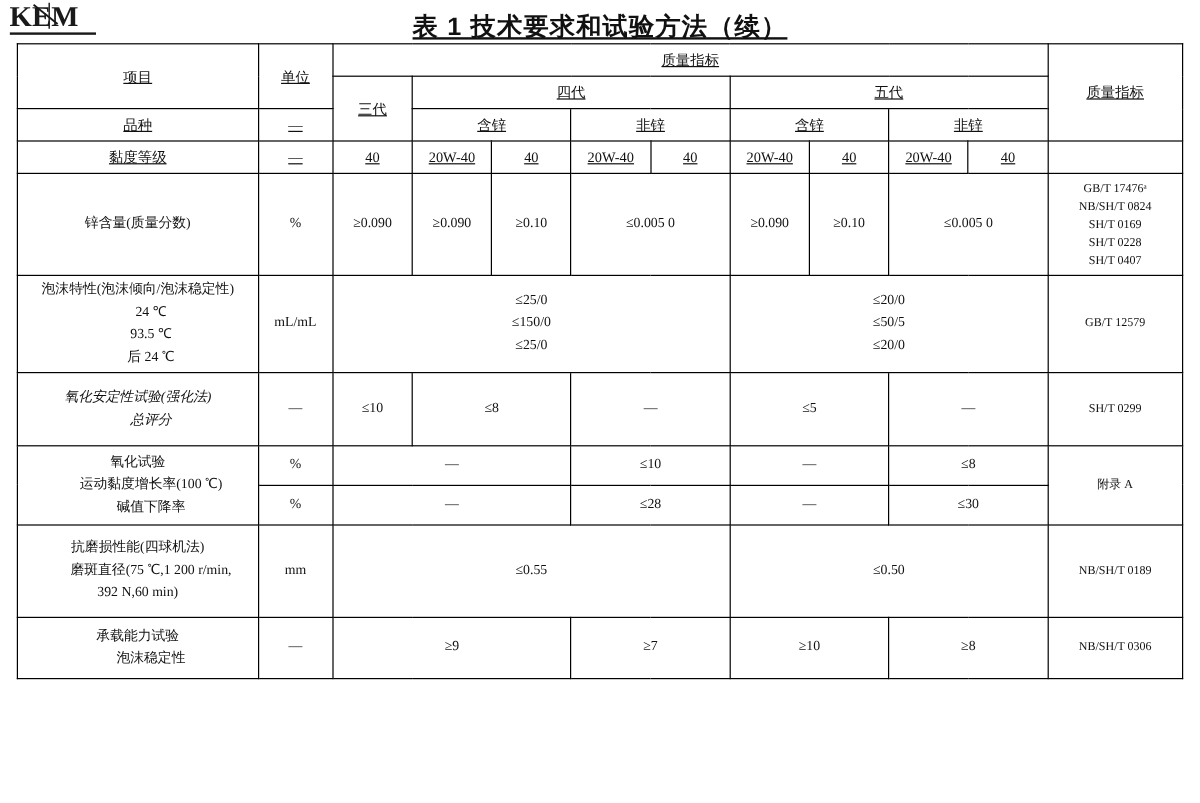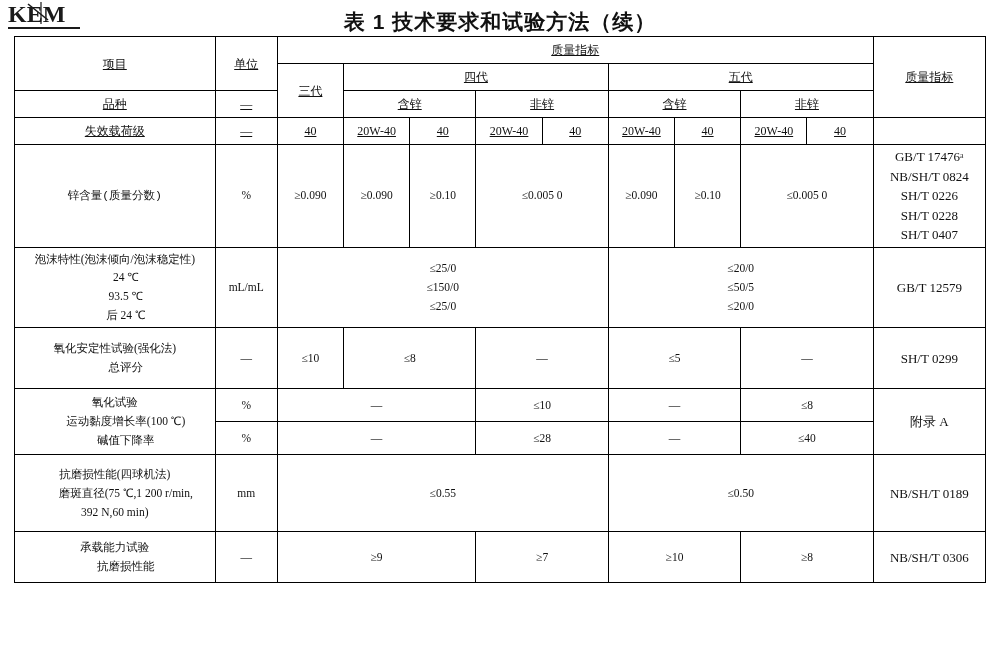--- a/index.html
+++ b/index.html
@@ -18,20 +18,21 @@
   .page {
     position: relative;
     width: 1000px;
     height: 669px;
     box-sizing: border-box;
   }
   
   .header {
     position: relative;
     height: 36px;
+    text-decoration: underline;
   }
   .logo {
     position: absolute;
     left: 8px;
     top: 2px;
     width: 72px;
     height: 30px;
   }
   .logo svg { display: block; }
   .table-title {
@@ -63,25 +64,25 @@
     text-align: left;
     padding-left: 8px;
   }
   .indent1 { padding-left: 22px; }
   .cellblock {
     line-height: 1.65;
   }
   .cellblock div { white-space: nowrap; }
   .method {
     line-height: 1.8;
-    font-size: 13px;
-  }
-  .tall-56 { height: 56px; }
+    font-size: 10px;
+  }
+  .tall-56 { height: 56px; font-style: italic; }
   .tall-72 { height: 72px; }
-  .tall-80 { height: 80px; font-family: Liberation Mono, monospace; }
+  .tall-80 { height: 80px; }
   .tall-46 { height: 46px; margin-left: 16px; }
   .r-item { height: 28px; }
   .name-col { width: 200px; }
   .unit-col { width: 62px; }
   .method-col { width: 112px; }
   .v-col { width: 66px; }
 </style>
 </head>
 <body>
 
@@ -133,21 +134,21 @@
     <tr class="hdr-row">
       <td>品种</td>
       <td>—</td>
       <td colspan="2">含锌</td>
       <td colspan="2">非锌</td>
       <td colspan="2">含锌</td>
       <td colspan="2">非锌</td>
     </tr>
 
     <tr class="hdr-row">
-      <td>失效载荷级</td>
+      <td>黏度等级</td>
       <td>—</td>
       <td>40</td>
       <td>20W-40</td>
       <td>40</td>
       <td>20W-40</td>
       <td>40</td>
       <td>20W-40</td>
       <td>40</td>
       <td>20W-40</td>
       <td>40</td>
@@ -160,21 +161,21 @@
       <td>≥0.090</td>
       <td>≥0.090</td>
       <td>≥0.10</td>
       <td colspan="2">≤0.005 0</td>
       <td>≥0.090</td>
       <td>≥0.10</td>
       <td colspan="2">≤0.005 0</td>
       <td class="method">
         <div>GB/T 17476ᵃ</div>
         <div>NB/SH/T 0824</div>
-        <div>SH/T 0226</div>
+        <div>SH/T 0169</div>
         <div>SH/T 0228</div>
         <div>SH/T 0407</div>
       </td>
     </tr>
 
     <tr>
       <td class="left tall-72">
         <div class="cellblock">
           <div>泡沫特性(泡沫倾向/泡沫稳定性)</div>
           <div class="indent1">24 ℃</div>
@@ -230,42 +231,42 @@
       <td colspan="2">—</td>
       <td colspan="2">≤8</td>
       <td class="method" rowspan="2">附录 A</td>
     </tr>
 
     <tr>
       <td class="r-item">%</td>
       <td colspan="3">—</td>
       <td colspan="2">≤28</td>
       <td colspan="2">—</td>
-      <td colspan="2">≤40</td>
+      <td colspan="2">≤30</td>
     </tr>
 
     <tr>
       <td class="left tall-72">
         <div class="cellblock">
           <div>抗磨损性能(四球机法)</div>
           <div class="indent1">磨斑直径(75 ℃,1 200 r/min,</div>
           <div>392 N,60 min)</div>
         </div>
       </td>
       <td>mm</td>
       <td colspan="5">≤0.55</td>
       <td colspan="4">≤0.50</td>
       <td class="method">NB/SH/T 0189</td>
     </tr>
 
     <tr>
       <td class="left tall-46">
         <div class="cellblock">
           <div>承载能力试验</div>
-          <div class="indent1">抗磨损性能</div>
+          <div class="indent1">泡沫稳定性</div>
         </div>
       </td>
       <td>—</td>
       <td colspan="3">≥9</td>
       <td colspan="2">≥7</td>
       <td colspan="2">≥10</td>
       <td colspan="2">≥8</td>
       <td class="method">NB/SH/T 0306</td>
     </tr>
 

